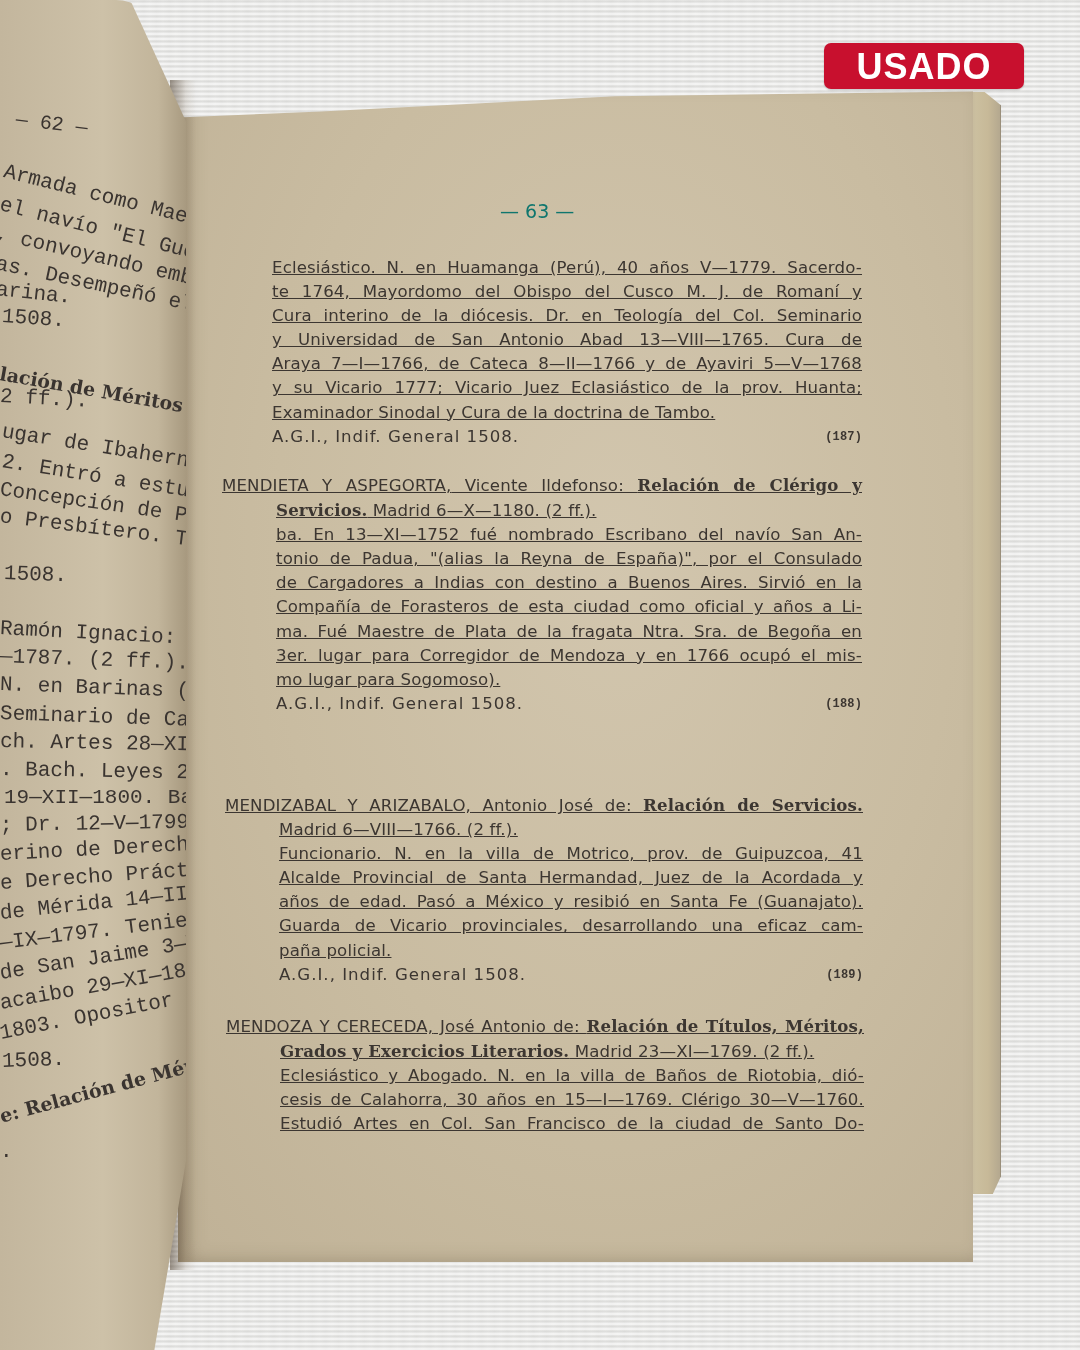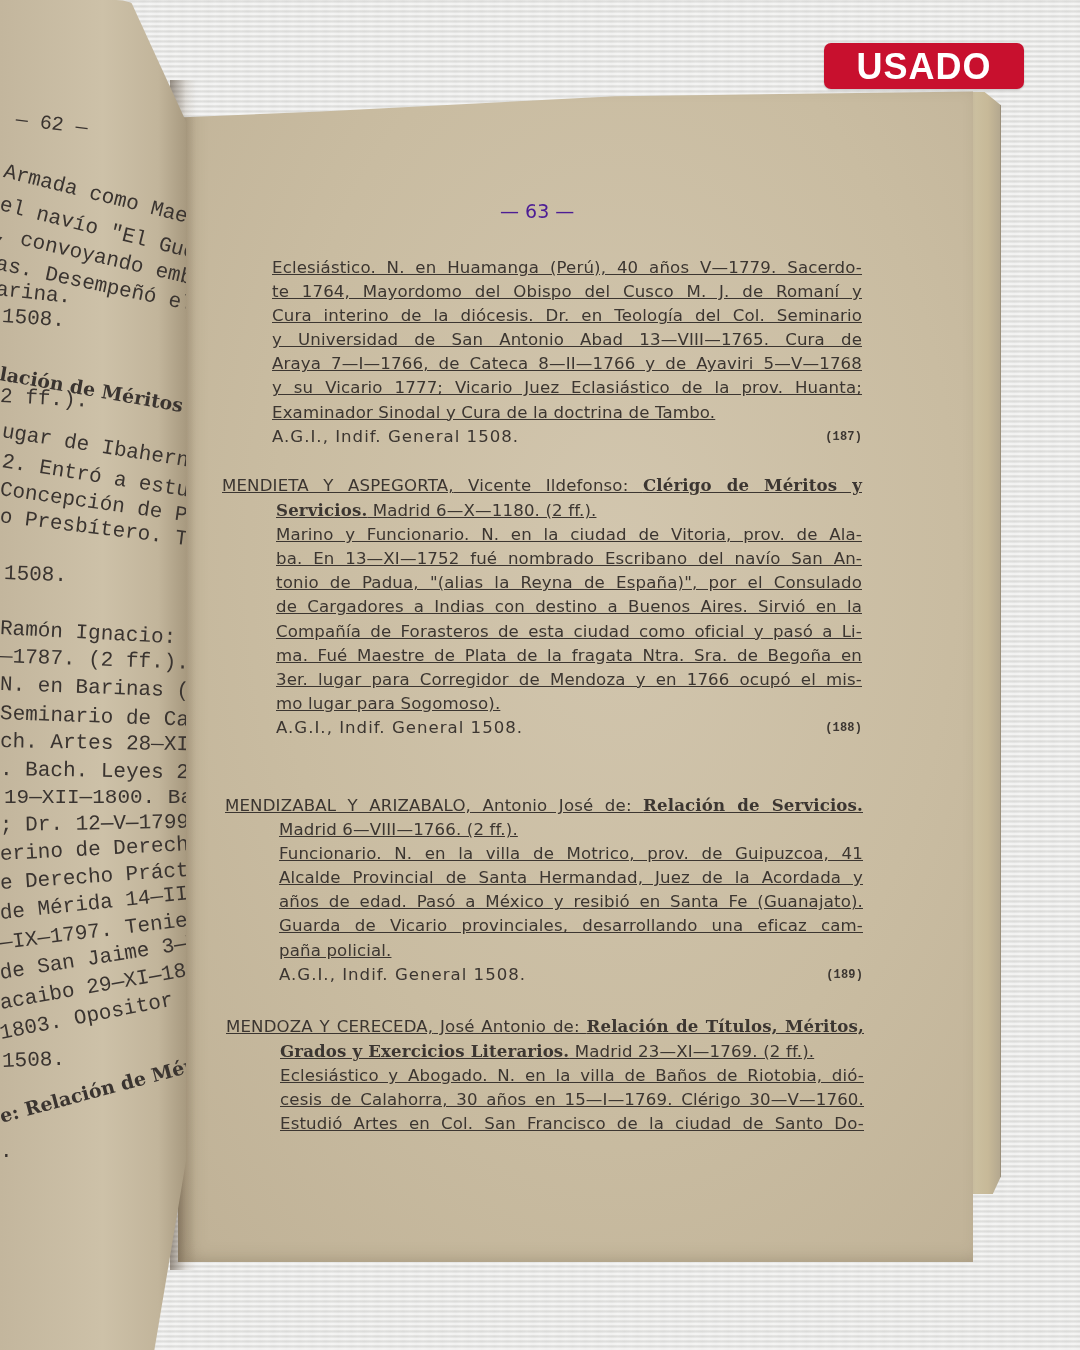--- a/index.html
+++ b/index.html
@@ -47,21 +47,21 @@
   .badge {
     position: absolute; left: 824px; top: 43px; width: 200px; height: 46px;
     background: #c8102e; border-radius: 7px;
     color: #ffffff; font-family: "Liberation Sans", sans-serif; font-weight: bold;
     font-size: 36px; letter-spacing: 1px; text-align: center; line-height: 47px;
     box-shadow: 0 1px 2px rgba(0,0,0,0.2);
   }
 
   
   .page-number {
-    position: absolute; left: 500px; top: 200px; font-size: 19px; color: #4c1d95;
+    position: absolute; left: 500px; top: 200px; font-size: 19px; color: #0f766e;
     font-family: "DejaVu Sans", sans-serif;
   }
   .text-block {
     position: absolute; color: #3c3631; font-family: "DejaVu Sans", sans-serif;
     font-size: 16.6px; line-height: 24.1px; letter-spacing: 0.15px;
   }
   .text-block .line { display: block; white-space: nowrap; text-align: justify; text-decoration: underline; }
   .line.just { text-align-last: justify; }
   .bold { font-weight: bold; font-family: "DejaVu Serif", serif; }
   .ref-line { display: flex; justify-content: space-between; }
@@ -122,28 +122,27 @@
   <span class="line just">Araya 7—I—1766, de Cateca 8—II—1766 y de Ayaviri 5—V—1768</span>
   <span class="line just">y su Vicario 1777; Vicario Juez Eclasiástico de la prov. Huanta;</span>
   <span class="line">Examinador Sinodal y Cura de la doctrina de Tambo.</span>
   <div class="ref-line">
     <span class="source">A.G.I., Indif. General 1508.</span>
     <span class="ref-num">(187)</span>
   </div>
 </div>
 
 <div class="text-block" style="left:222px;top:473px;width:640px;">
-  <span class="line just"><span>MENDIETA Y ASPEGORTA,</span><span> Vicente Ildefonso: </span><span class="bold">Clérigo de Méritos y</span></span>
+  <span class="line just"><span>MENDIETA Y ASPEGORTA,</span><span> Vicente Ildefonso: </span><span class="bold">Relación de Clérigo y</span></span>
   <div style="padding-left:54px;">
     <span class="line"><span class="bold">Servicios.</span><span> Madrid 6—X—1180. (2 ff.).</span></span>
-    <span class="line just">Marino y Funcionario.  N. en la ciudad de Vitoria, prov. de Ala-</span>
     <span class="line just">ba.  En 13—XI—1752 fué nombrado Escribano del navío San An-</span>
     <span class="line just">tonio de Padua, "(alias la Reyna de España)", por el Consulado</span>
     <span class="line just">de Cargadores a Indias con destino a Buenos Aires. Sirvió en la</span>
-    <span class="line just">Compañía de Forasteros de esta ciudad como oficial y pasó a Li-</span>
+    <span class="line just">Compañía de Forasteros de esta ciudad como oficial y años a Li-</span>
     <span class="line just">ma.  Fué Maestre de Plata de la fragata Ntra. Sra. de Begoña en</span>
     <span class="line just">3er. lugar para Corregidor de Mendoza y en 1766 ocupó el mis-</span>
     <span class="line">mo lugar para Sogomoso).</span>
     <div class="ref-line">
       <span class="source">A.G.I., Indif. General 1508.</span>
       <span class="ref-num">(188)</span>
     </div>
   </div>
 </div>
 

